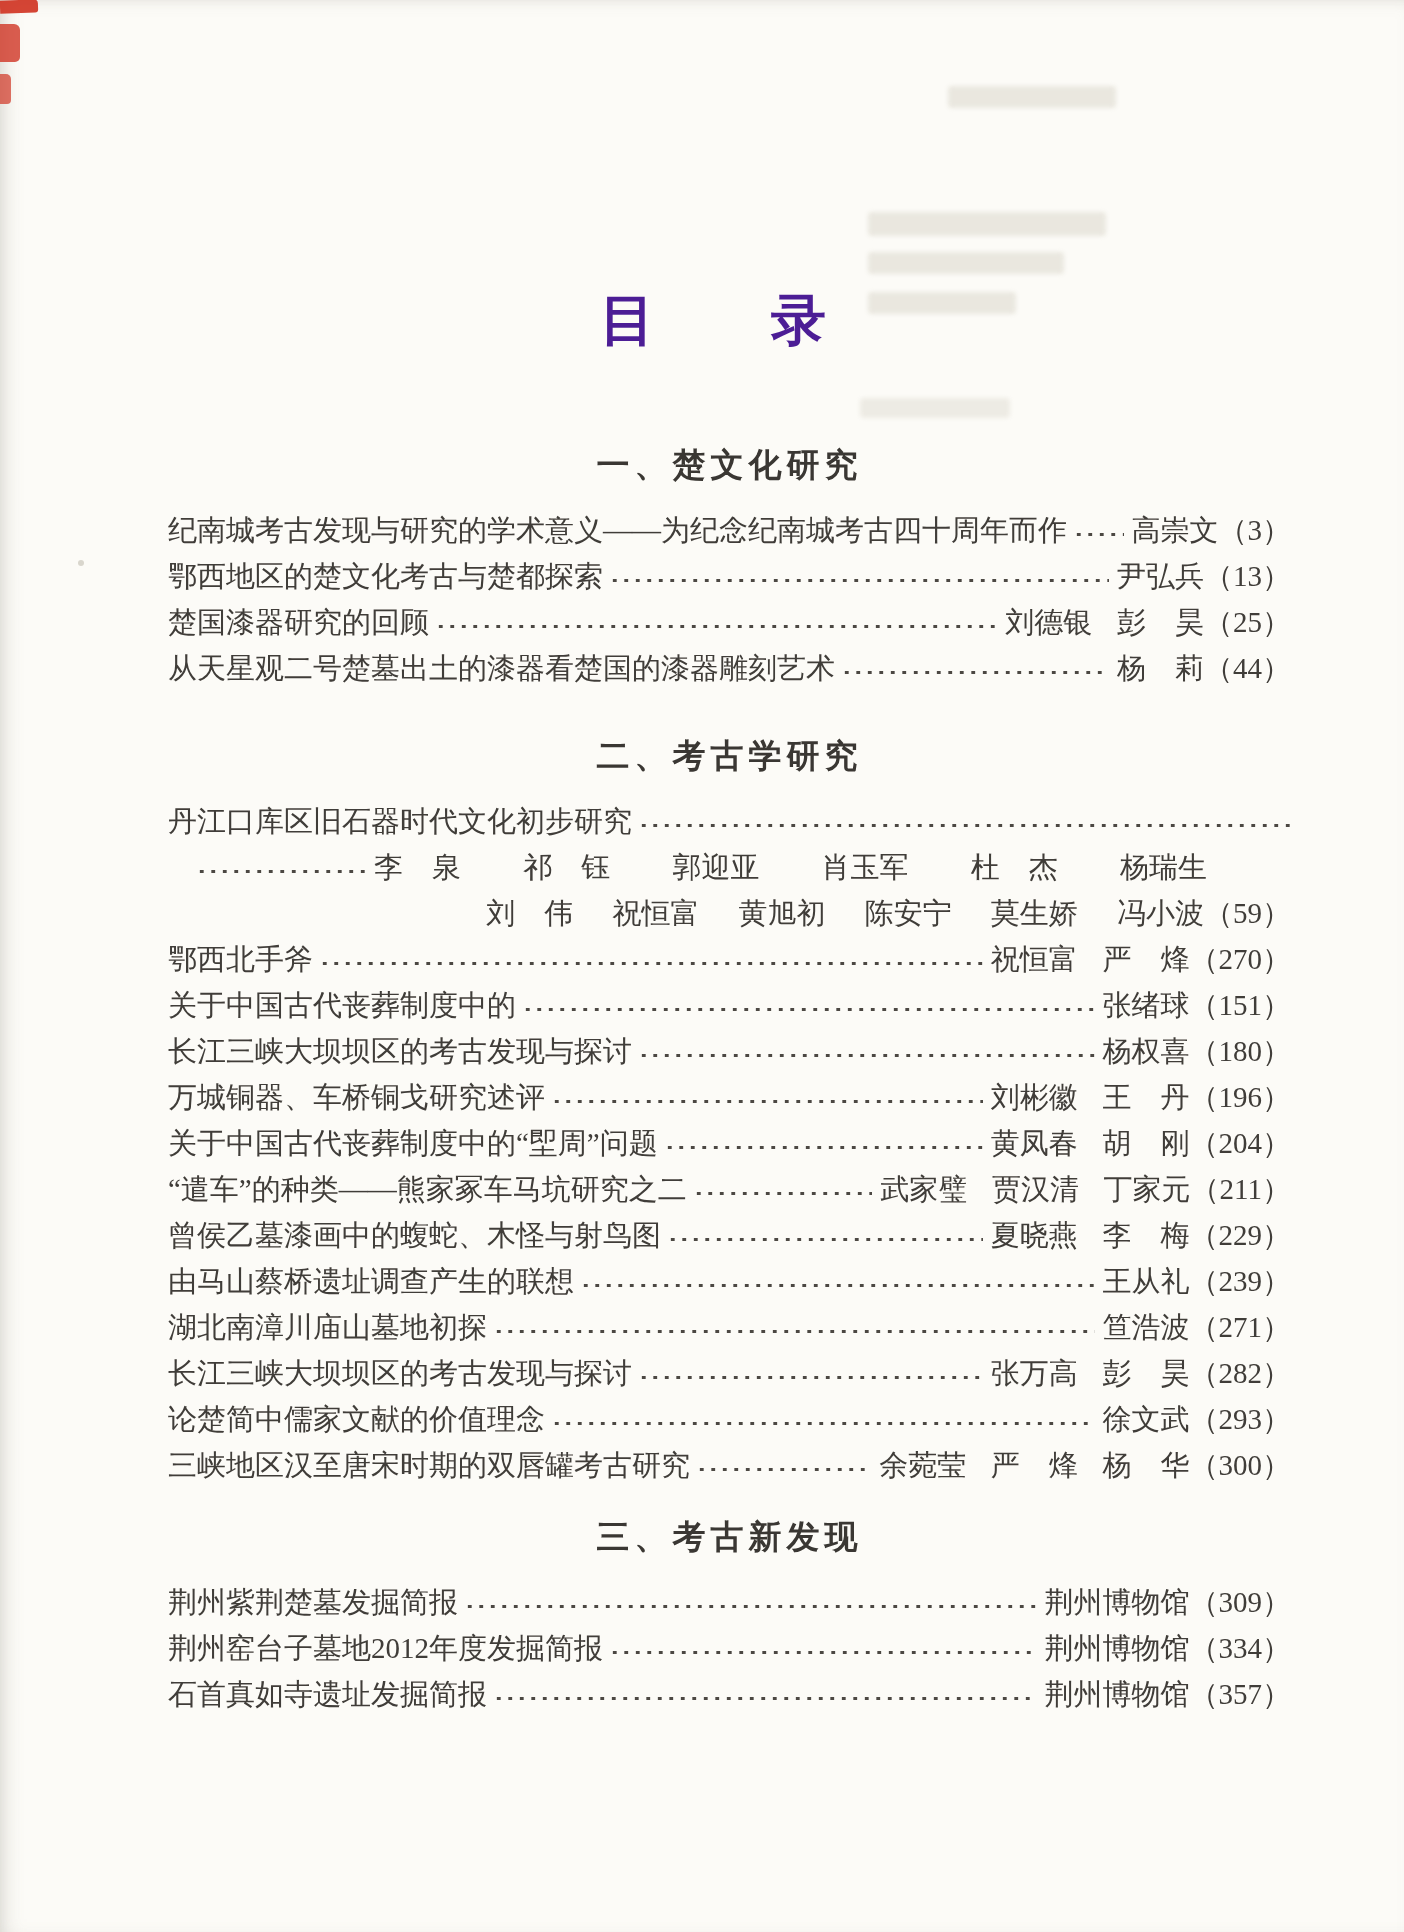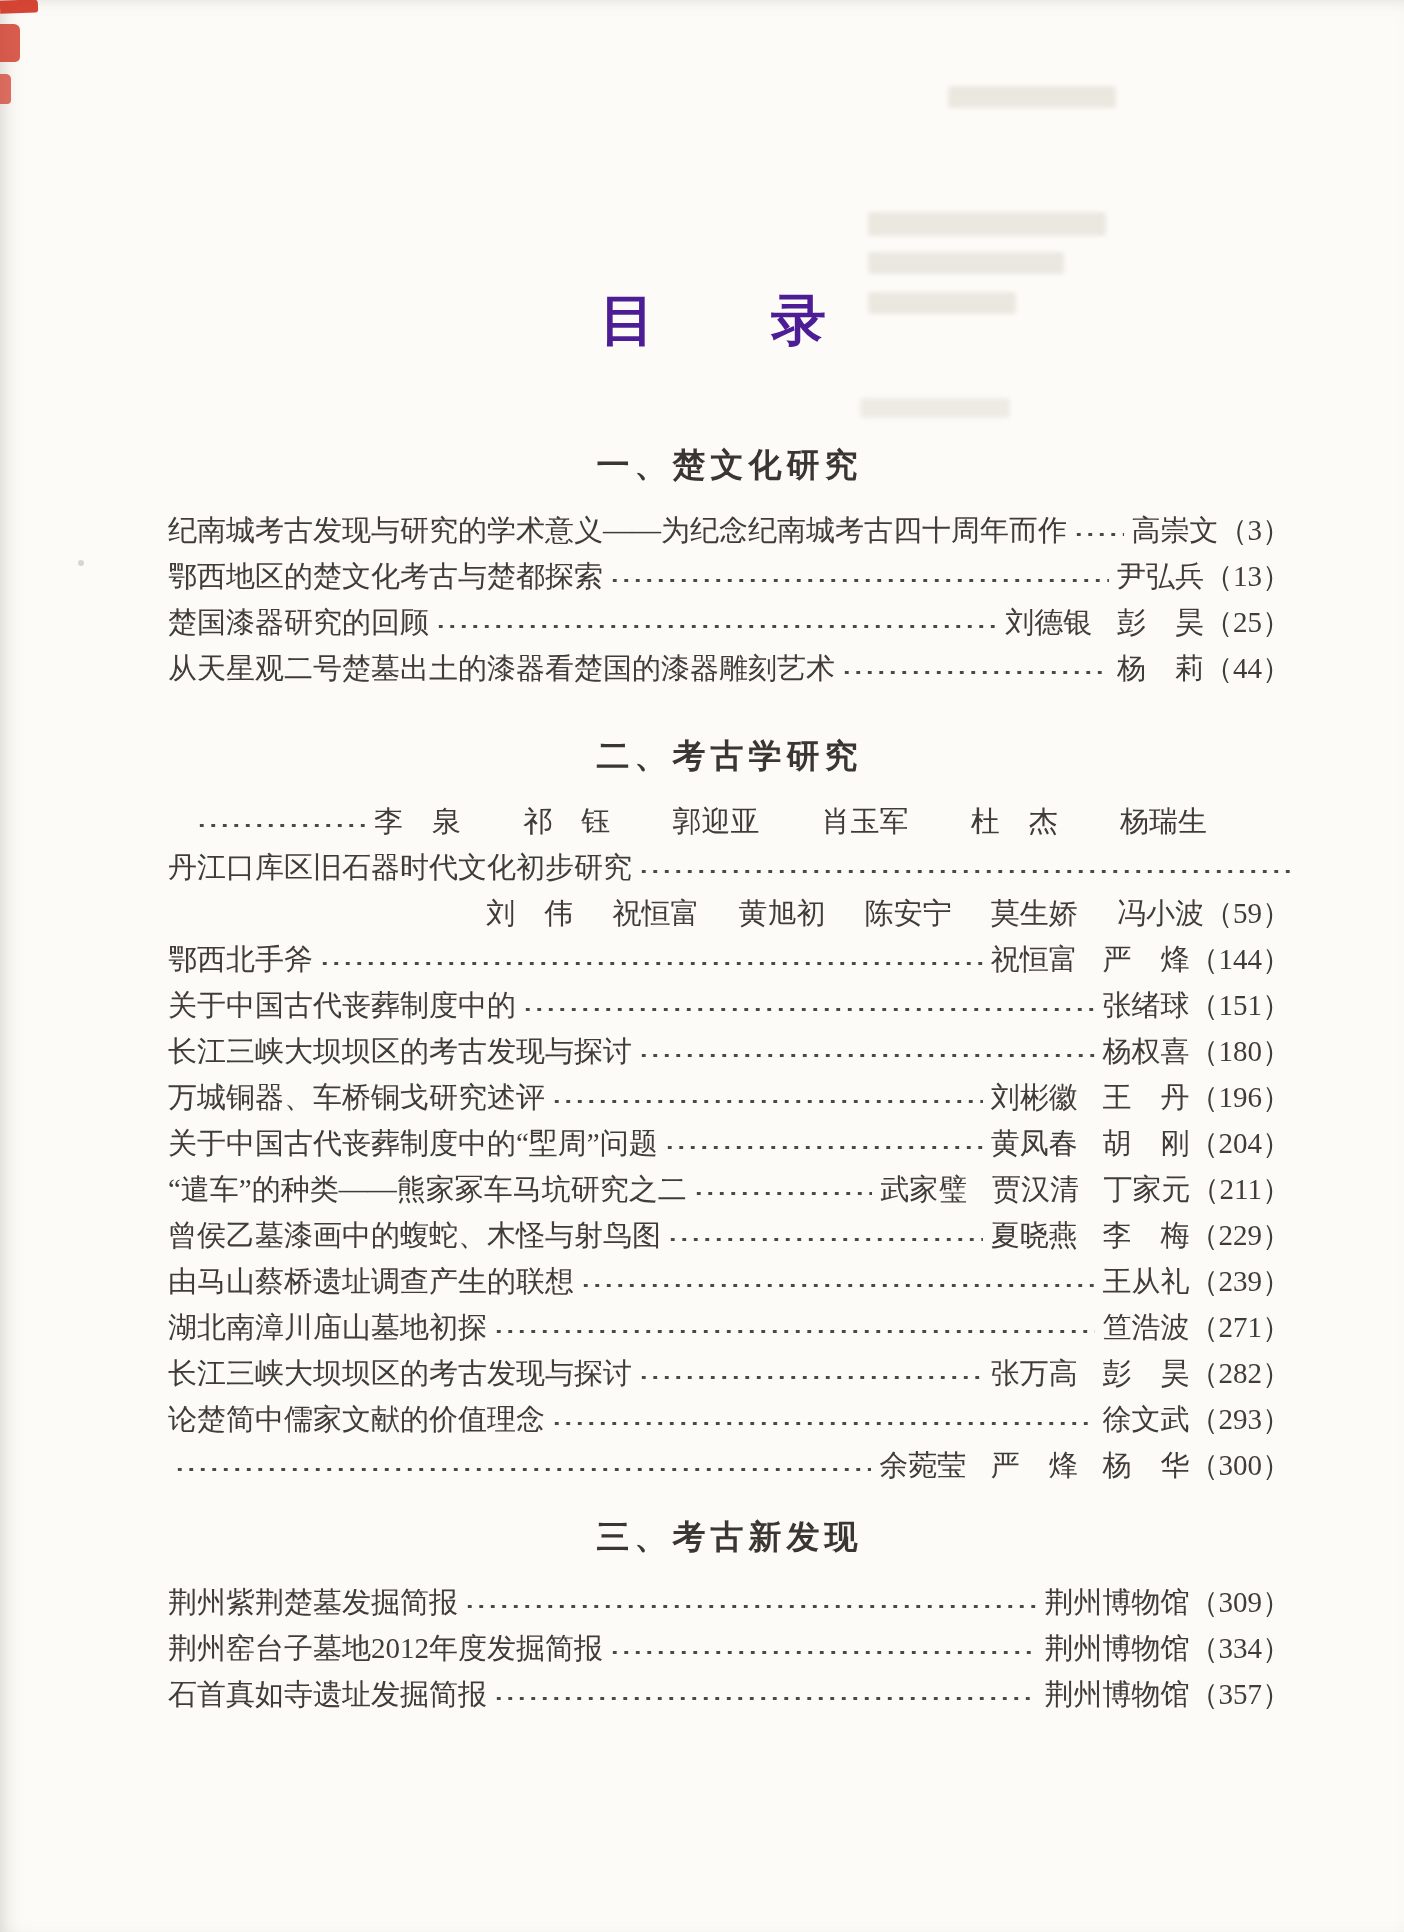--- a/index.html
+++ b/index.html
@@ -110,54 +110,54 @@
           <span class="title">从天星观二号楚墓出土的漆器看楚国的漆器雕刻艺术</span>
           <span class="leader"></span>
           <span class="authors">
             <span class="author">杨　莉</span>
           </span>
           <span class="pageno">（44）</span>
         </div>
       </section>
       <section class="toc-section s2">
         <h2 class="section-heading">二、考古学研究</h2>
+        <div class="toc-row title-dots">
+          <span class="title">丹江口库区旧石器时代文化初步研究</span>
+          <span class="leader"></span>
+        </div>
         <div class="toc-row authors-mid">
           <span class="leader"></span>
           <span class="authors">
             <span class="author">李　泉</span>
             <span class="author">祁　钰</span>
             <span class="author">郭迎亚</span>
             <span class="author">肖玉军</span>
             <span class="author">杜　杰</span>
             <span class="author">杨瑞生</span>
           </span>
         </div>
-        <div class="toc-row title-dots">
-          <span class="title">丹江口库区旧石器时代文化初步研究</span>
-          <span class="leader"></span>
-        </div>
         <div class="toc-row authors-end">
           <span class="authors">
             <span class="author">刘　伟</span>
             <span class="author">祝恒富</span>
             <span class="author">黄旭初</span>
             <span class="author">陈安宁</span>
             <span class="author">莫生娇</span>
             <span class="author">冯小波</span>
           </span>
           <span class="pageno">（59）</span>
         </div>
         <div class="toc-row normal">
           <span class="title">鄂西北手斧</span>
           <span class="leader"></span>
           <span class="authors">
             <span class="author">祝恒富</span>
             <span class="author">严　烽</span>
           </span>
-          <span class="pageno">（144）</span>
+          <span class="pageno">（270）</span>
         </div>
         <div class="toc-row normal">
           <span class="title">关于中国古代丧葬制度中的</span>
           <span class="leader"></span>
           <span class="authors">
             <span class="author">张绪球</span>
           </span>
           <span class="pageno">（151）</span>
         </div>
         <div class="toc-row normal">
@@ -232,20 +232,21 @@
         </div>
         <div class="toc-row normal">
           <span class="title">论楚简中儒家文献的价值理念</span>
           <span class="leader"></span>
           <span class="authors">
             <span class="author">徐文武</span>
           </span>
           <span class="pageno">（293）</span>
         </div>
         <div class="toc-row normal">
+          <span class="title">三峡地区汉至唐宋时期的双唇罐考古研究</span>
           <span class="leader"></span>
           <span class="authors">
             <span class="author">余菀莹</span>
             <span class="author">严　烽</span>
             <span class="author">杨　华</span>
           </span>
           <span class="pageno">（300）</span>
         </div>
       </section>
       <section class="toc-section s3">

